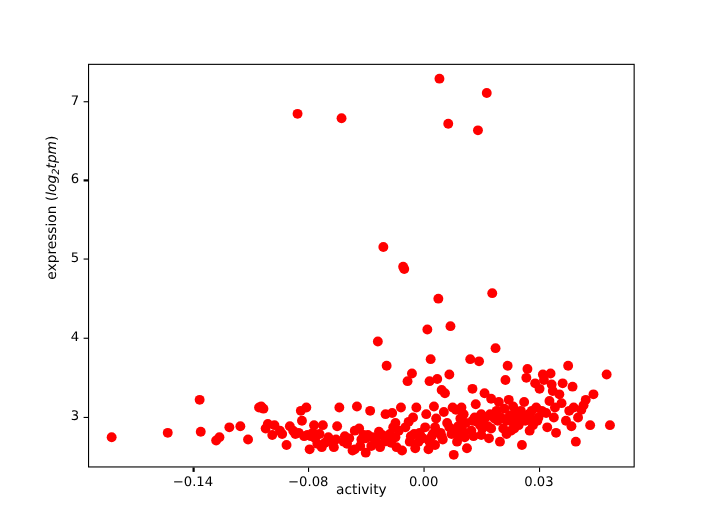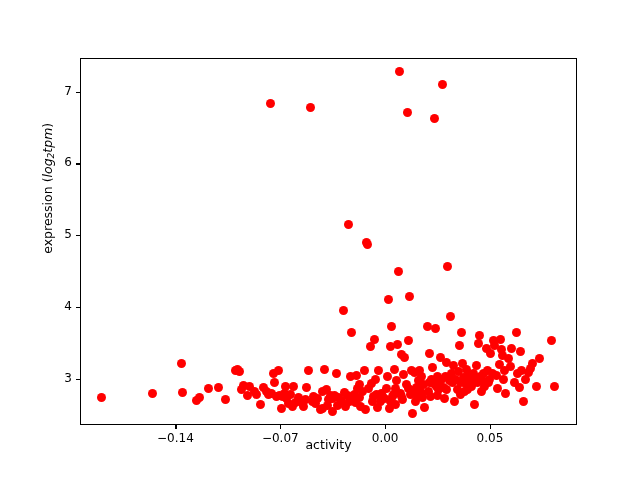--- a/index.html
+++ b/index.html
@@ -368,25 +368,25 @@
         <div class="pt" style="left: 348.11px; top: 294.78px; width: 9px; height: 9px; margin-left: -4.5px; margin-top: -4.5px; background: rgb(255, 0, 0);"></div>
         <div class="pt" style="left: 395.29px; top: 319.88px; width: 9px; height: 9px; margin-left: -4.5px; margin-top: -4.5px; background: rgb(255, 0, 0);"></div>
         <div class="pt" style="left: 439.33px; top: 292.62px; width: 9px; height: 9px; margin-left: -4.5px; margin-top: -4.5px; background: rgb(255, 0, 0);"></div>
       </div>
   </div>
 
   <div id="xaxis-ticks">
       <div class="xtick-mark" style="left: 175.42px;"></div>
       <div class="xtick-label" style="left: 175.42px;">−0.14</div>
       <div class="xtick-mark" style="left: 280.27px;"></div>
-      <div class="xtick-label" style="left: 280.27px;">−0.07</div>
+      <div class="xtick-label" style="left: 280.27px;">−0.08</div>
       <div class="xtick-mark" style="left: 385.12px;"></div>
       <div class="xtick-label" style="left: 385.12px;">0.00</div>
       <div class="xtick-mark" style="left: 489.97px;"></div>
-      <div class="xtick-label" style="left: 489.97px;">0.05</div>
+      <div class="xtick-label" style="left: 489.97px;">0.03</div>
     </div>
   <div id="yaxis-ticks">
       <div class="ytick-mark" style="top: 378.6px;"></div>
       <div class="ytick-label" style="top: 378.6px;">3</div>
       <div class="ytick-mark" style="top: 306.87px;"></div>
       <div class="ytick-label" style="top: 306.87px;">4</div>
       <div class="ytick-mark" style="top: 235.15px;"></div>
       <div class="ytick-label" style="top: 235.15px;">5</div>
       <div class="ytick-mark" style="top: 163.43px;"></div>
       <div class="ytick-label" style="top: 163.43px;">6</div>

